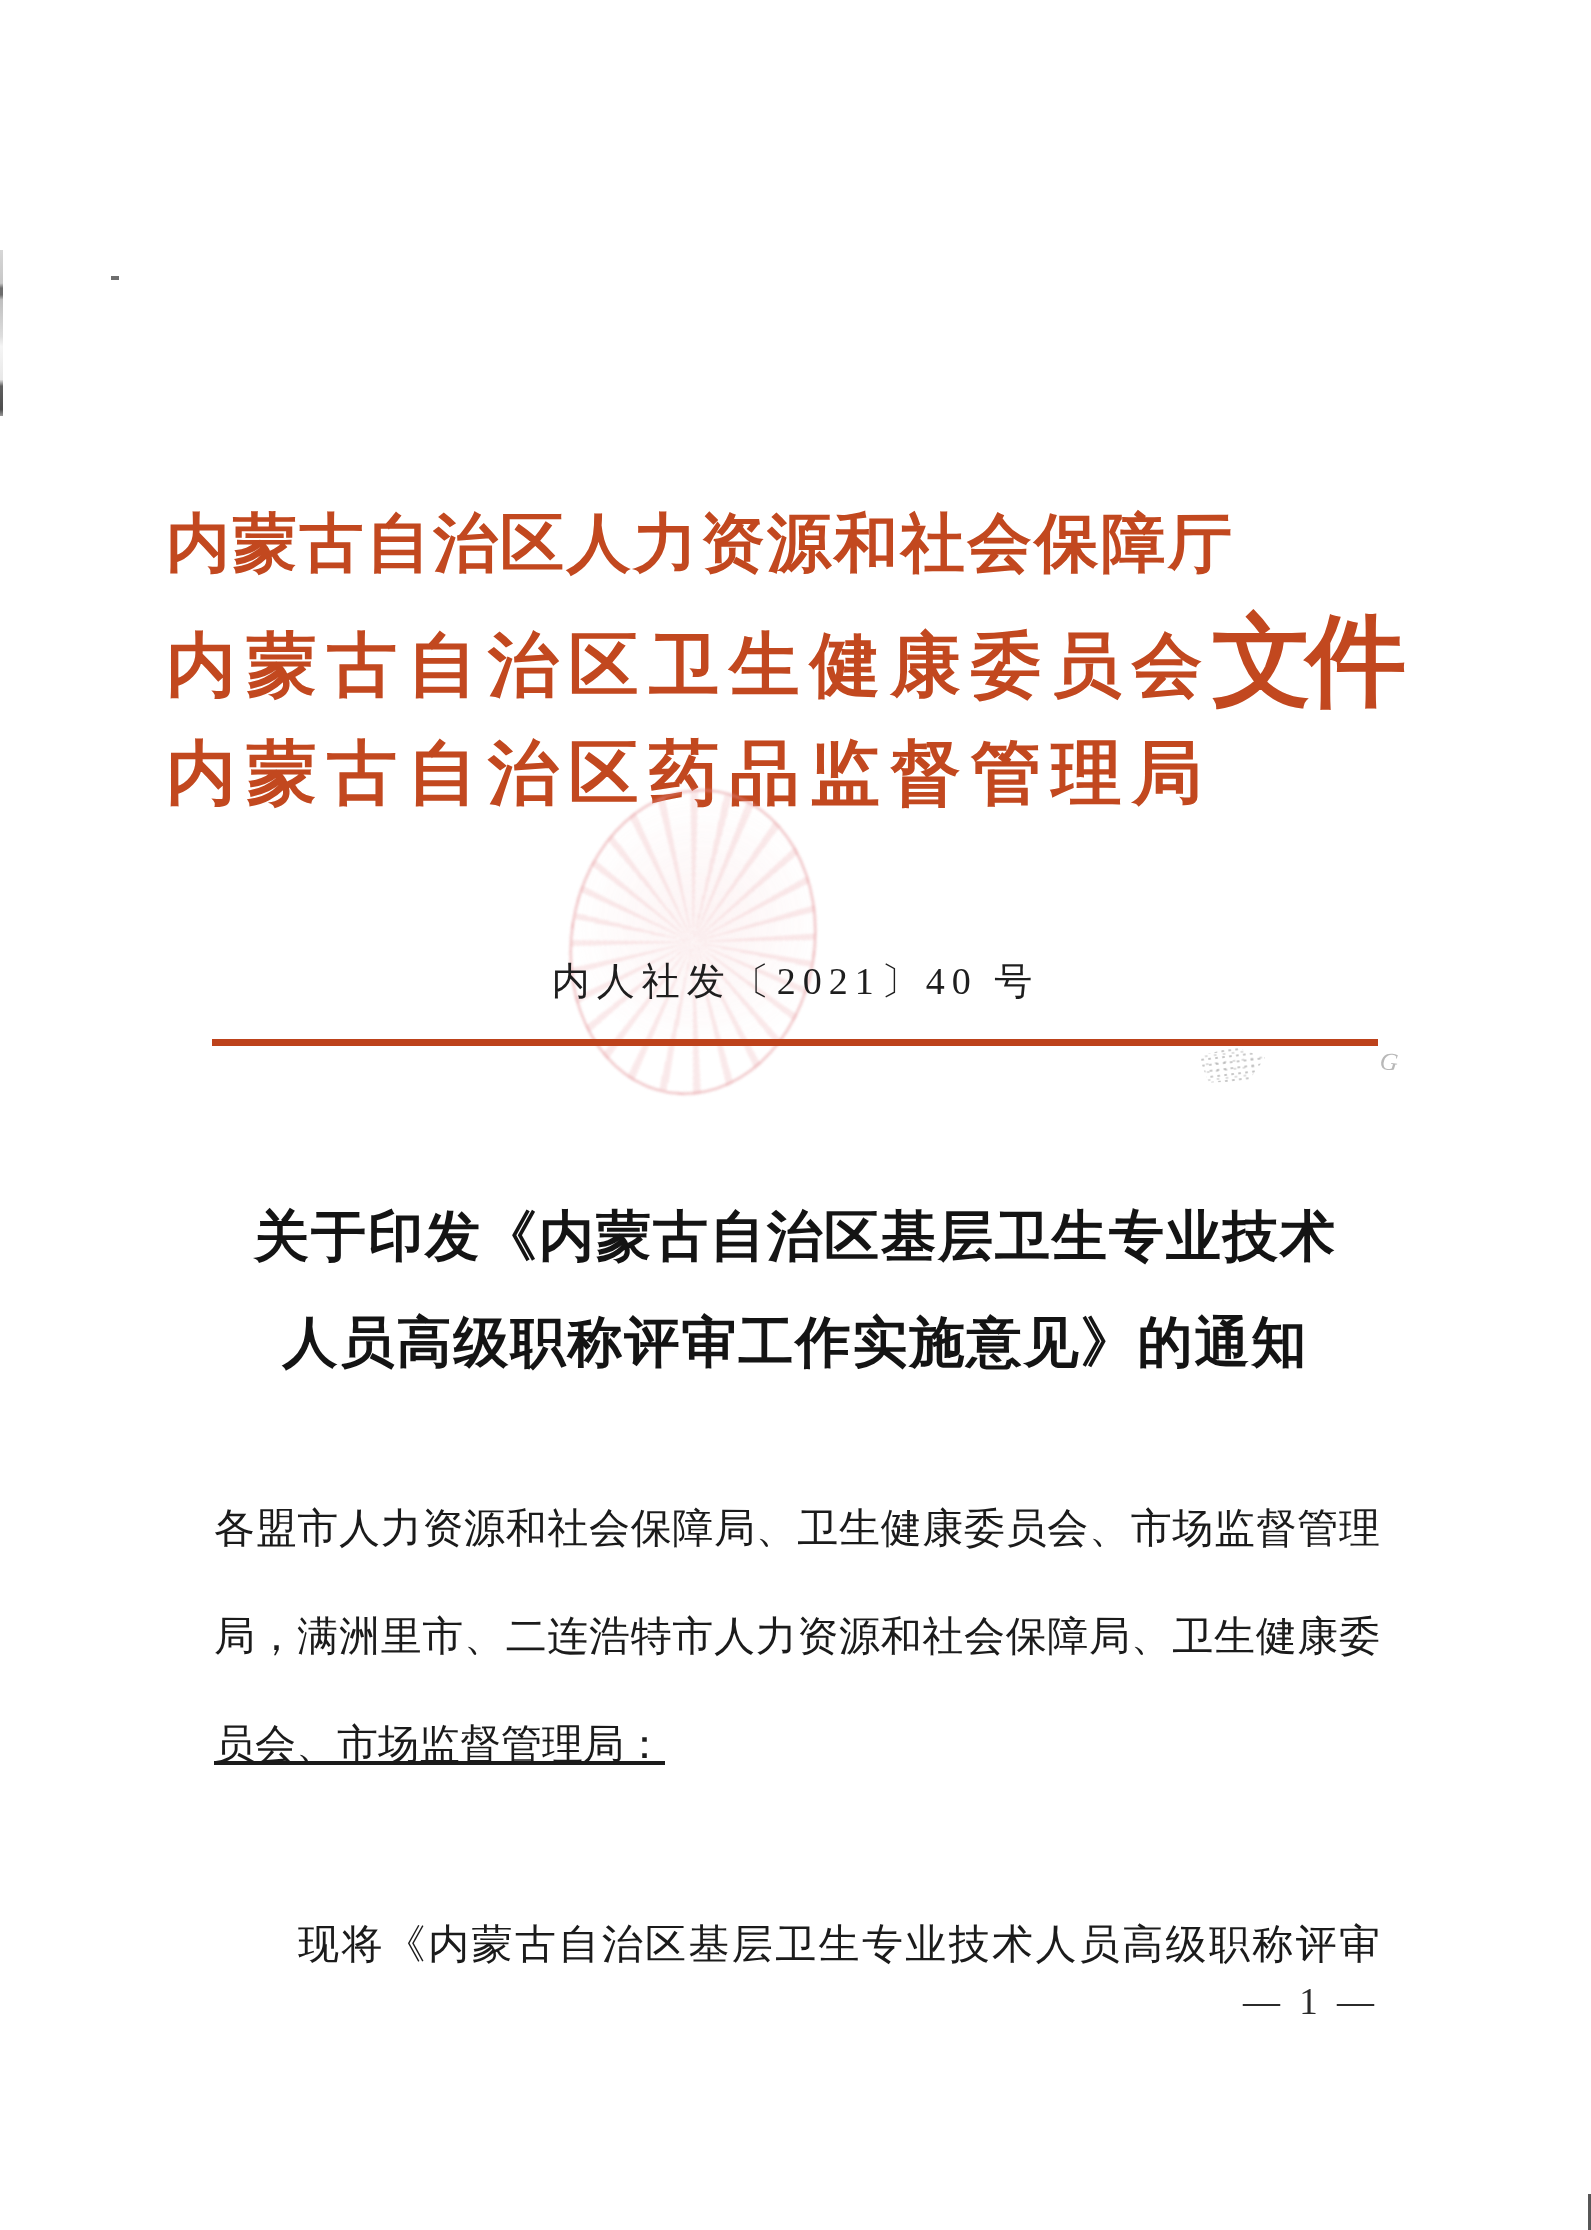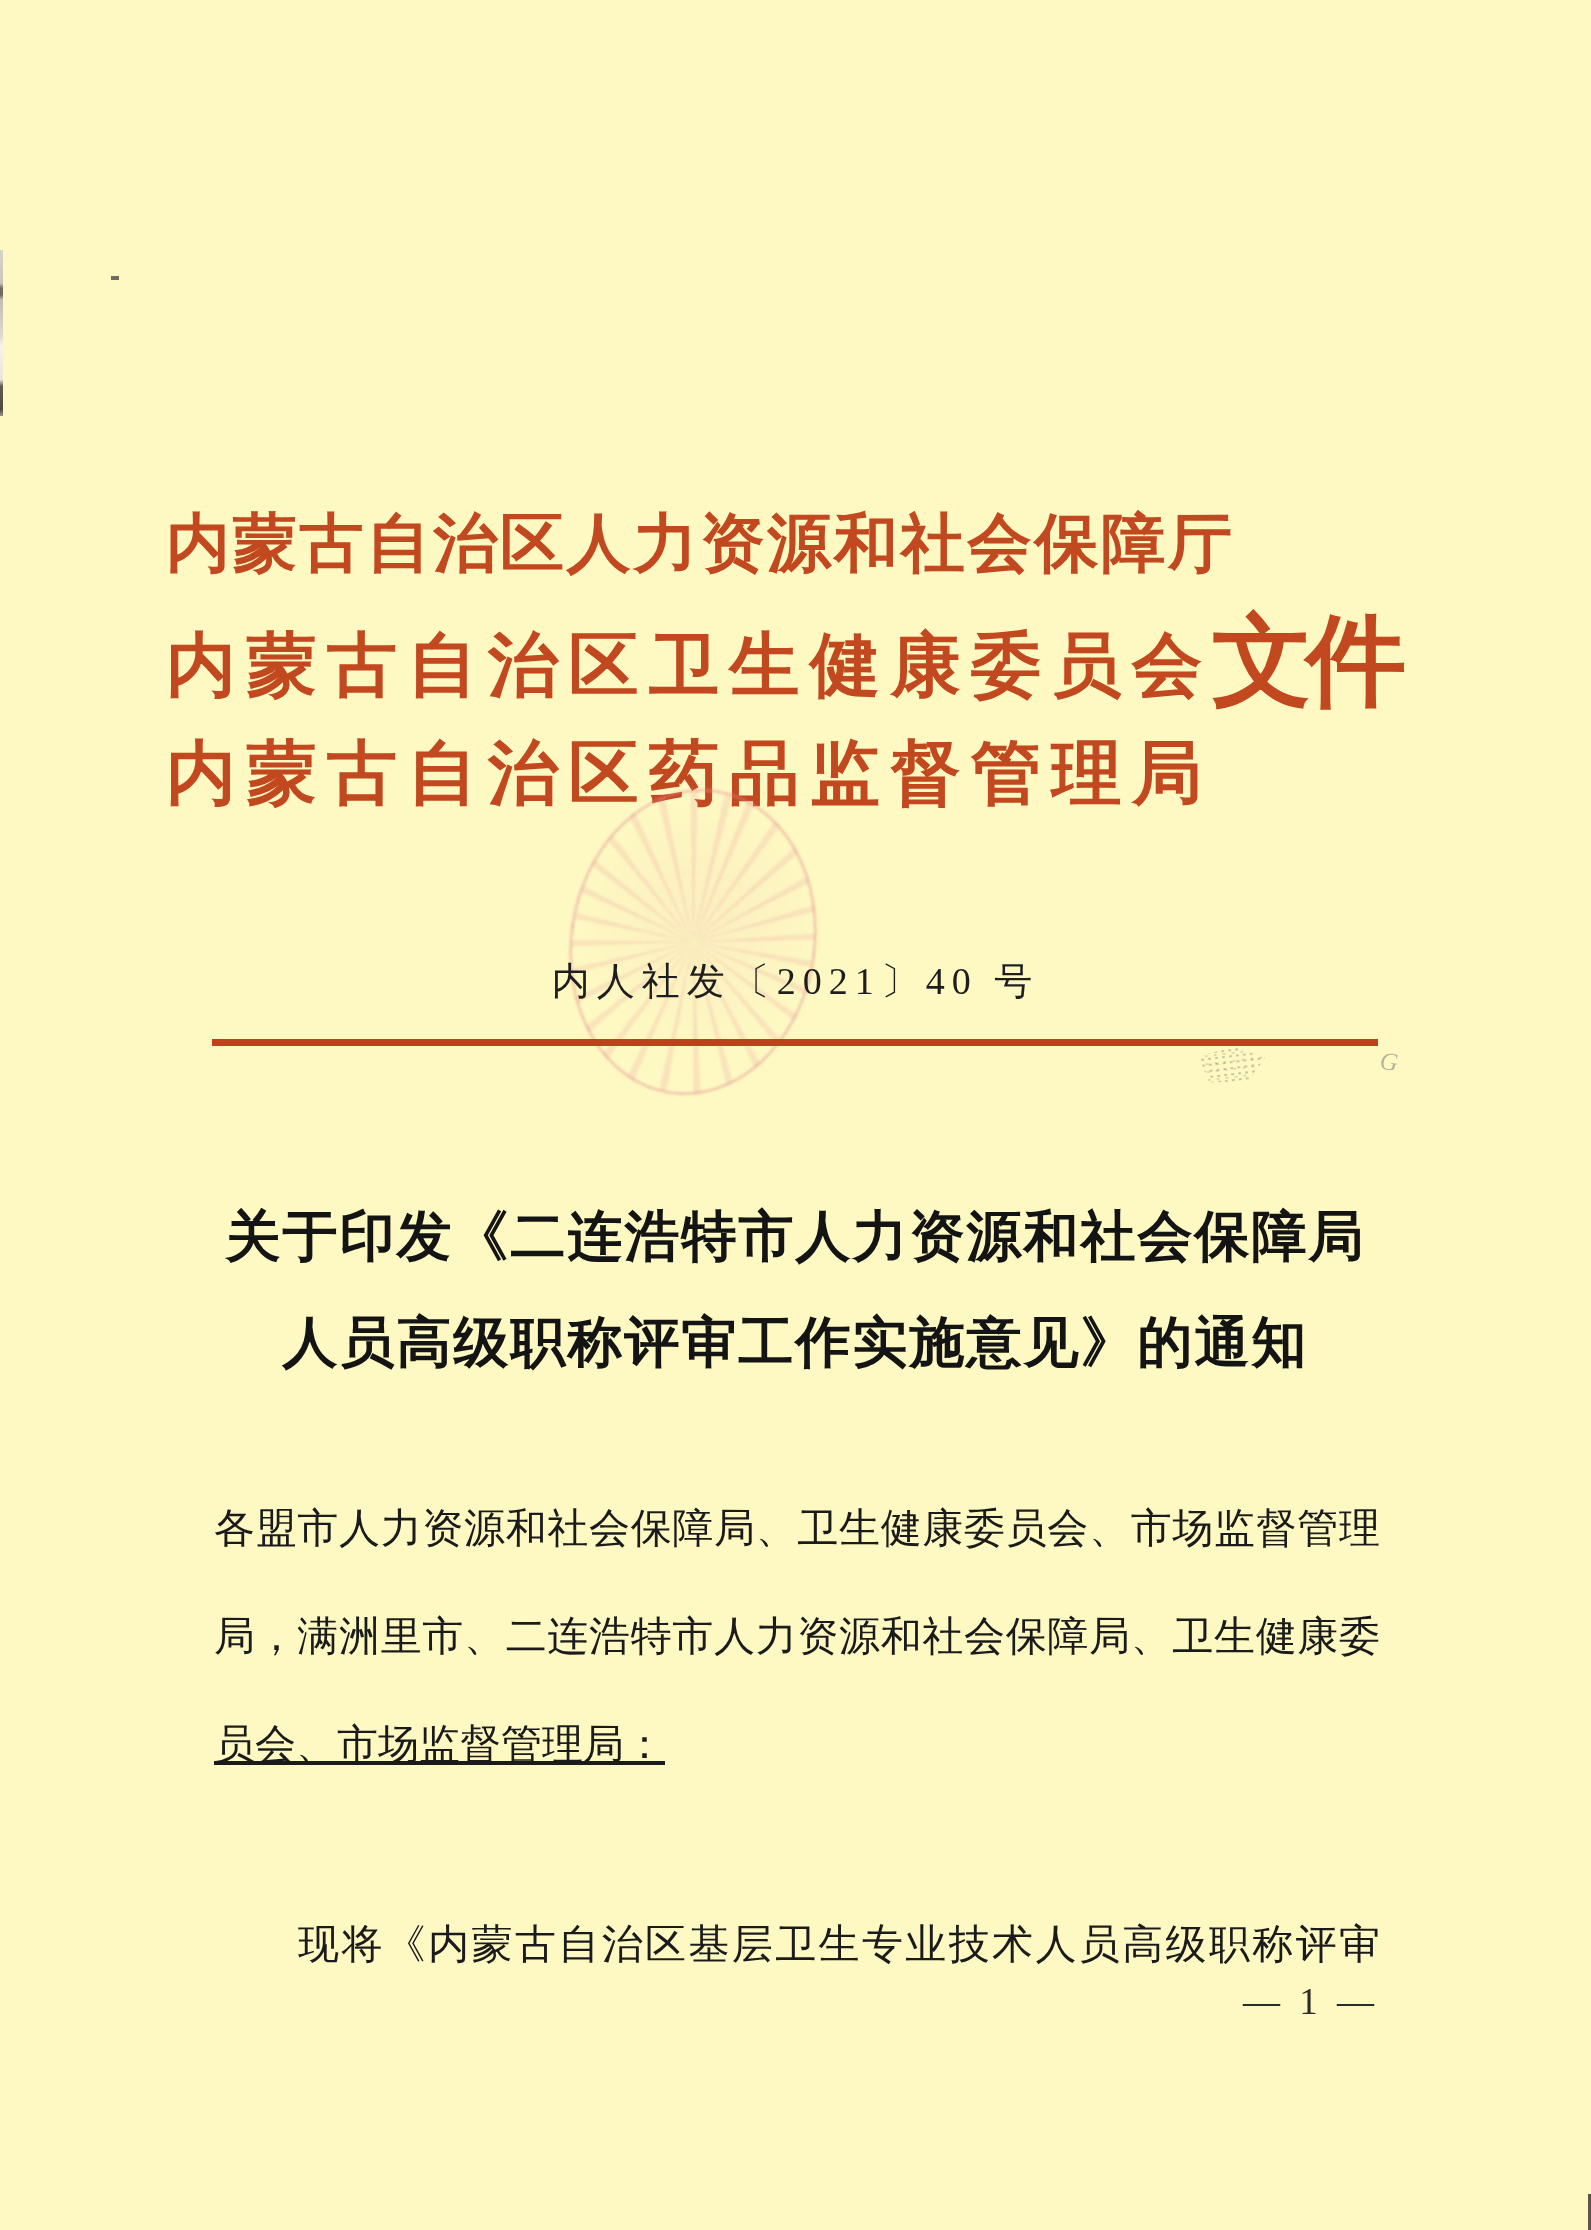--- a/index.html
+++ b/index.html
@@ -1,20 +1,20 @@
 <!DOCTYPE html>
 <html><head>
 <meta charset="utf-8">
 <style>
   html,body{margin:0;padding:0;background:#e8e8e8;}
   .page{
     position:relative;
     width:1591px;height:2230px;
     margin:0 auto;
-    background:#fef9c3;
+    background:#ffffff;
     overflow:hidden;
     font-family:"Liberation Serif","DejaVu Serif",serif;
   }
   
   .agency-line{
     position:absolute;
     color:#c2481f;
     font-weight:bold;
     overflow:hidden;
     white-space:nowrap;
@@ -129,21 +129,21 @@
 
   <div class="seal"></div>
 
   <div class="doc-number">内人社发〔2021〕40 号</div>
 
   <div class="divider"></div>
 
   <div class="smudge-speckles"></div>
   <div class="g-mark">G</div>
 
-  <div class="title-line title-1">关于印发《二连浩特市人力资源和社会保障局</div>
+  <div class="title-line title-1">关于印发《内蒙古自治区基层卫生专业技术</div>
   <div class="title-line title-2">人员高级职称评审工作实施意见》的通知</div>
 
   <div class="body-line bl-1 just">各盟市人力资源和社会保障局、卫生健康委员会、市场监督管理</div>
   <div class="body-line bl-2 just">局，满洲里市、二连浩特市人力资源和社会保障局、卫生健康委</div>
   <div class="body-line bl-3">员会、市场监督管理局：</div>
   <div class="body-line bl-4 just">现将《内蒙古自治区基层卫生专业技术人员高级职称评审</div>
 
   <div class="page-number">— 1 —</div>
 
 </div>

